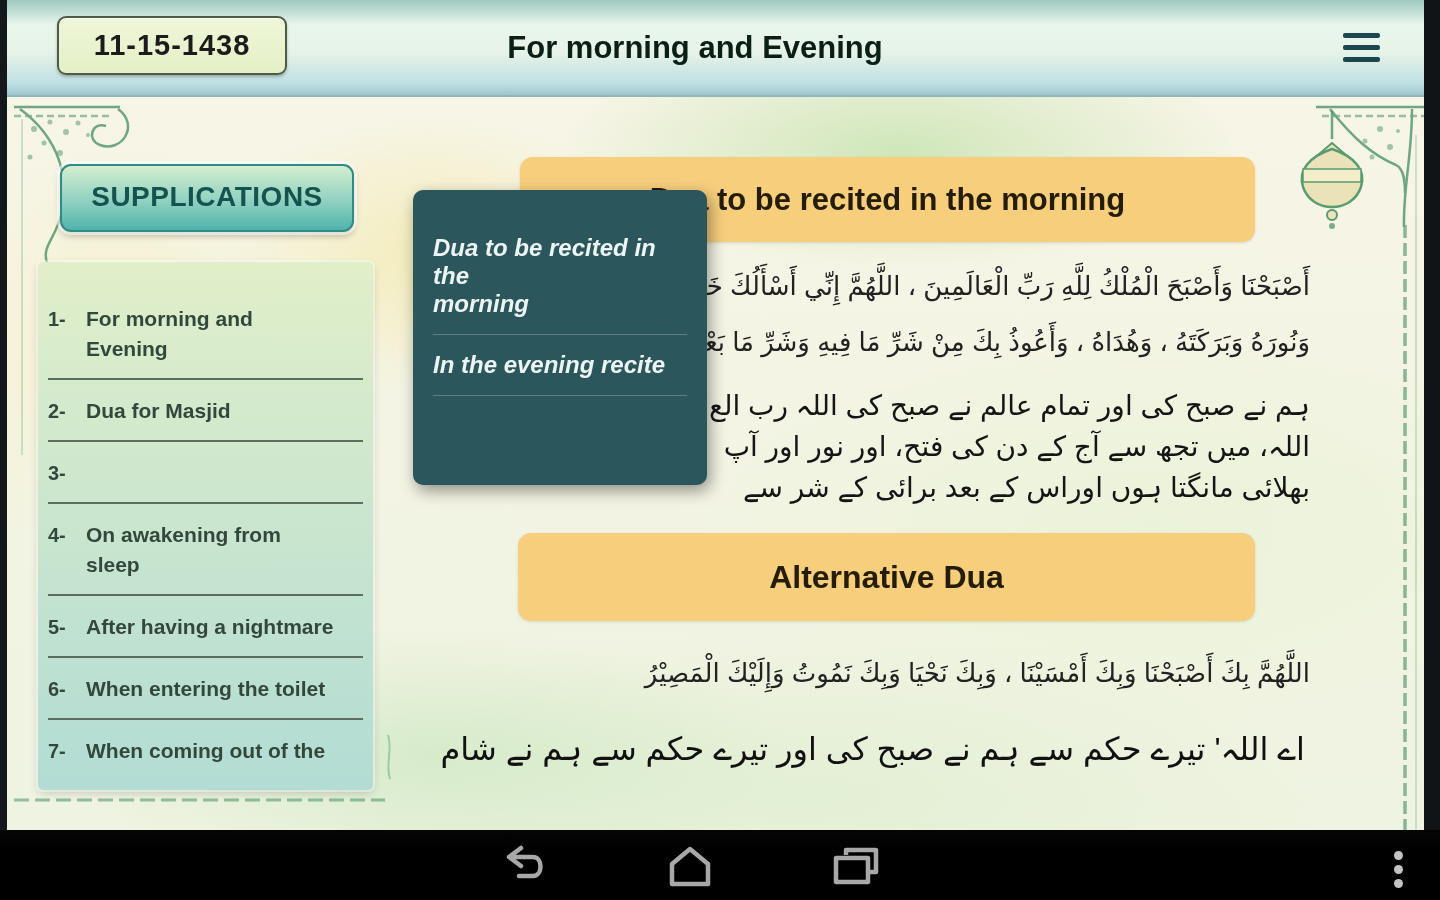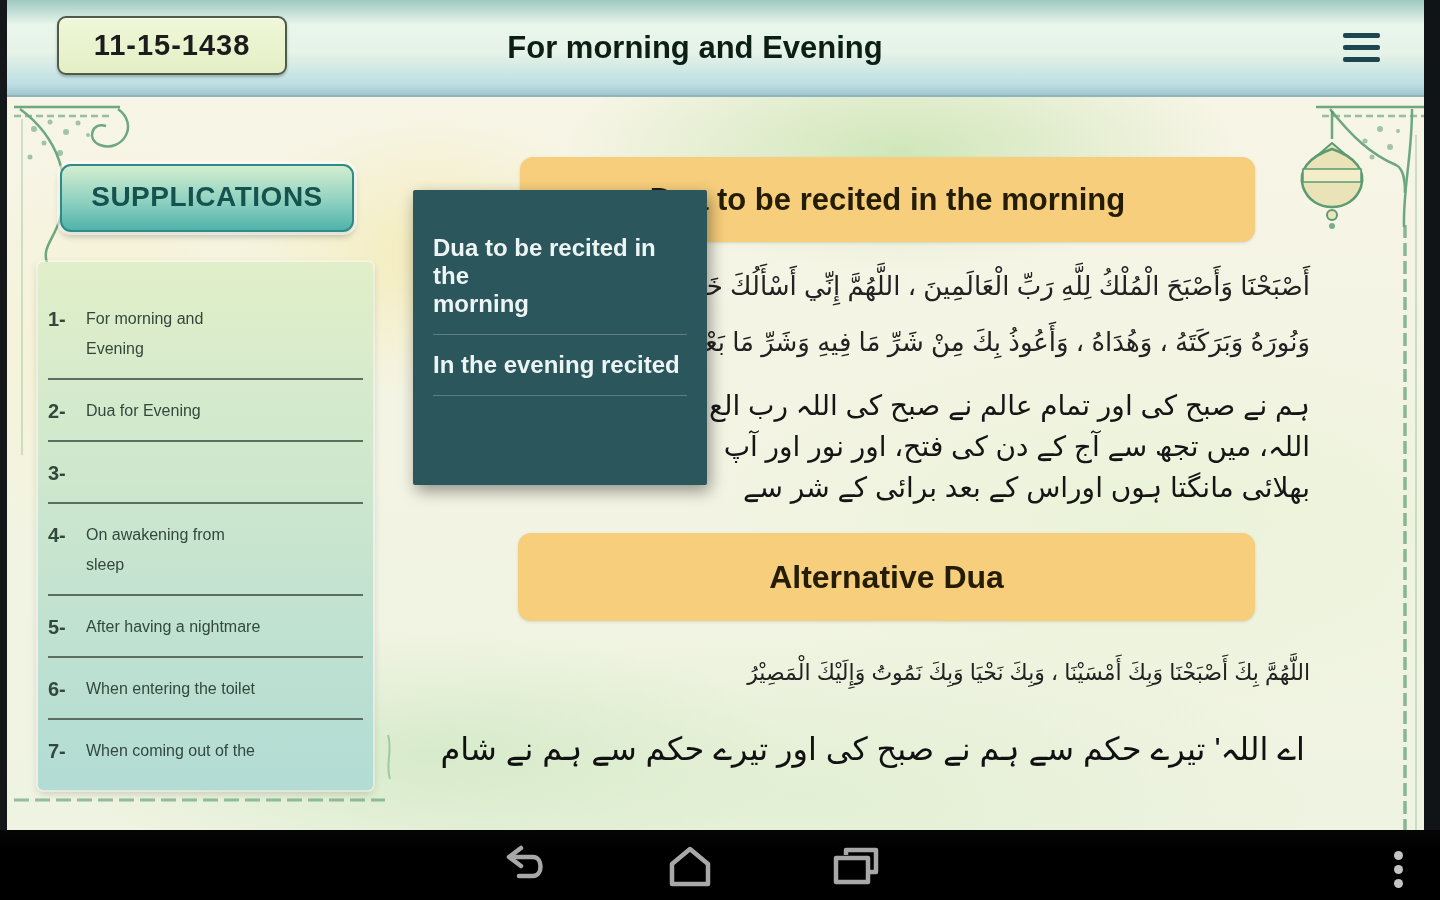--- a/index.html
+++ b/index.html
@@ -37,39 +37,39 @@
     border:2px solid #2e8b85;border-radius:11px;
     box-shadow:0 0 0 3px rgba(255,255,255,.55), 0 4px 7px rgba(0,0,0,.25);
     text-align:center;line-height:62px;font-size:28px;font-weight:bold;color:#14534e;letter-spacing:.5px;}
   .sidebar{position:absolute;left:38px;top:167px;width:335px;height:528px;z-index:2;
     background:linear-gradient(#e1efc9,#b2dcd4);border-radius:5px;
     box-shadow:0 0 0 2px rgba(255,255,255,.45), 0 3px 8px rgba(0,0,0,.18);
     padding:26px 10px 0;box-sizing:border-box;overflow:hidden;}
   .s-item{display:flex;padding:16px 0 14px;border-bottom:2px solid #5c6e60;cursor:pointer;}
   .s-item:last-child{border-bottom:none;}
   .s-num{width:38px;flex:none;font-size:20px;font-weight:bold;color:#33483c;line-height:30px;}
-  .s-lbl{flex:1;font-size:16px;font-weight:normal;color:#33483c;line-height:30px;white-space:pre-line;}
+  .s-lbl{flex:1;font-size:21px;font-weight:bold;color:#33483c;line-height:30px;white-space:pre-line;}
 
   
   .banner{position:absolute;background:#f6ce7c;border-radius:13px;z-index:2;
     text-align:center;font-weight:bold;color:#241d04;box-shadow:0 1px 3px rgba(0,0,0,.12);}
   .banner1{left:520px;top:62px;width:735px;height:85px;line-height:85px;font-size:31px;}
   .banner2{left:518px;top:438px;width:737px;height:88px;line-height:88px;font-size:32px;}
 
   .rtl{position:absolute;right:130px;text-align:right;direction:rtl;z-index:2;color:#222;}
   .rtl div{white-space:nowrap;}
   .arabic1{top:163px;font-size:26px;line-height:56px;}
   .urdu1{top:290px;font-size:28px;line-height:41px;color:#151515;text-align:right;}
-  .arabic2{top:553px;font-size:22px;line-height:50px;}
+  .arabic2{top:553px;font-size:26px;line-height:50px;}
   .urdu2{top:626px;right:135px;font-size:32px;line-height:56px;color:#111;}
 
   
   .popup{position:absolute;left:413px;top:95px;width:294px;height:295px;z-index:10;
-    background:#2b565c;border-radius:2px;box-shadow:3px 6px 16px rgba(0,0,0,.4);
-    padding:28px 20px 0;box-sizing:border-box;overflow:hidden;}
+    background:#2b565c;border-radius:10px;box-shadow:3px 6px 16px rgba(0,0,0,.4);
+    padding:28px 20px 0;box-sizing:border-box;overflow:hidden;font-style:italic;}
   .p-item{padding:16px 0;border-bottom:1px solid rgba(215,232,232,.28);cursor:pointer;
     font-size:24px;font-weight:bold;color:#edf4f4;line-height:28px;white-space:pre-line;}
 
   
   .edge-l{position:absolute;left:0;top:0;width:7px;height:900px;background:#15181a;z-index:12;}
   .edge-r{position:absolute;right:0;top:0;width:16px;height:900px;background:#101417;z-index:12;}
 
   
   .navbar{position:absolute;left:0;bottom:0;width:1440px;height:70px;z-index:15;
     background:linear-gradient(#050505,#000 30%);}
@@ -146,21 +146,21 @@
 
     <div class="suppbtn">SUPPLICATIONS</div>
     <div class="sidebar">
       <div class="s-item">
         <span class="s-num">1-</span>
         <span class="s-lbl">For morning and
 Evening</span>
       </div>
       <div class="s-item">
         <span class="s-num">2-</span>
-        <span class="s-lbl">Dua for Evening</span>
+        <span class="s-lbl">Dua for Masjid</span>
       </div>
       <div class="s-item">
         <span class="s-num">3-</span>
       </div>
       <div class="s-item">
         <span class="s-num">4-</span>
         <span class="s-lbl">On awakening from
 sleep</span>
       </div>
       <div class="s-item">
@@ -196,21 +196,21 @@
       <div>اللَّهُمَّ بِكَ أَصْبَحْنَا وَبِكَ أَمْسَيْنَا ، وَبِكَ نَحْيَا وَبِكَ نَمُوتُ وَإِلَيْكَ الْمَصِيْرُ</div>
     </div>
 
     <div class="rtl urdu2" dir="rtl">
       <div>اے اللہ' تیرے حکم سے ہم نے صبح کی اور تیرے حکم سے ہم نے شام</div>
     </div>
 
     <div class="popup">
       <div class="p-item">Dua to be recited in the
 morning</div>
-      <div class="p-item">In the evening recited</div>
+      <div class="p-item">In the evening recite</div>
     </div>
   </div>
 
   <div class="edge-l"></div>
   <div class="edge-r"></div>
 
   <div class="navbar">
     <div class="nav-btn nav-back">
       <svg width="56" height="44" viewBox="0 0 56 44">
         <g stroke="#a8a8a8" stroke-width="4.5" fill="none" stroke-linecap="round" stroke-linejoin="round">

